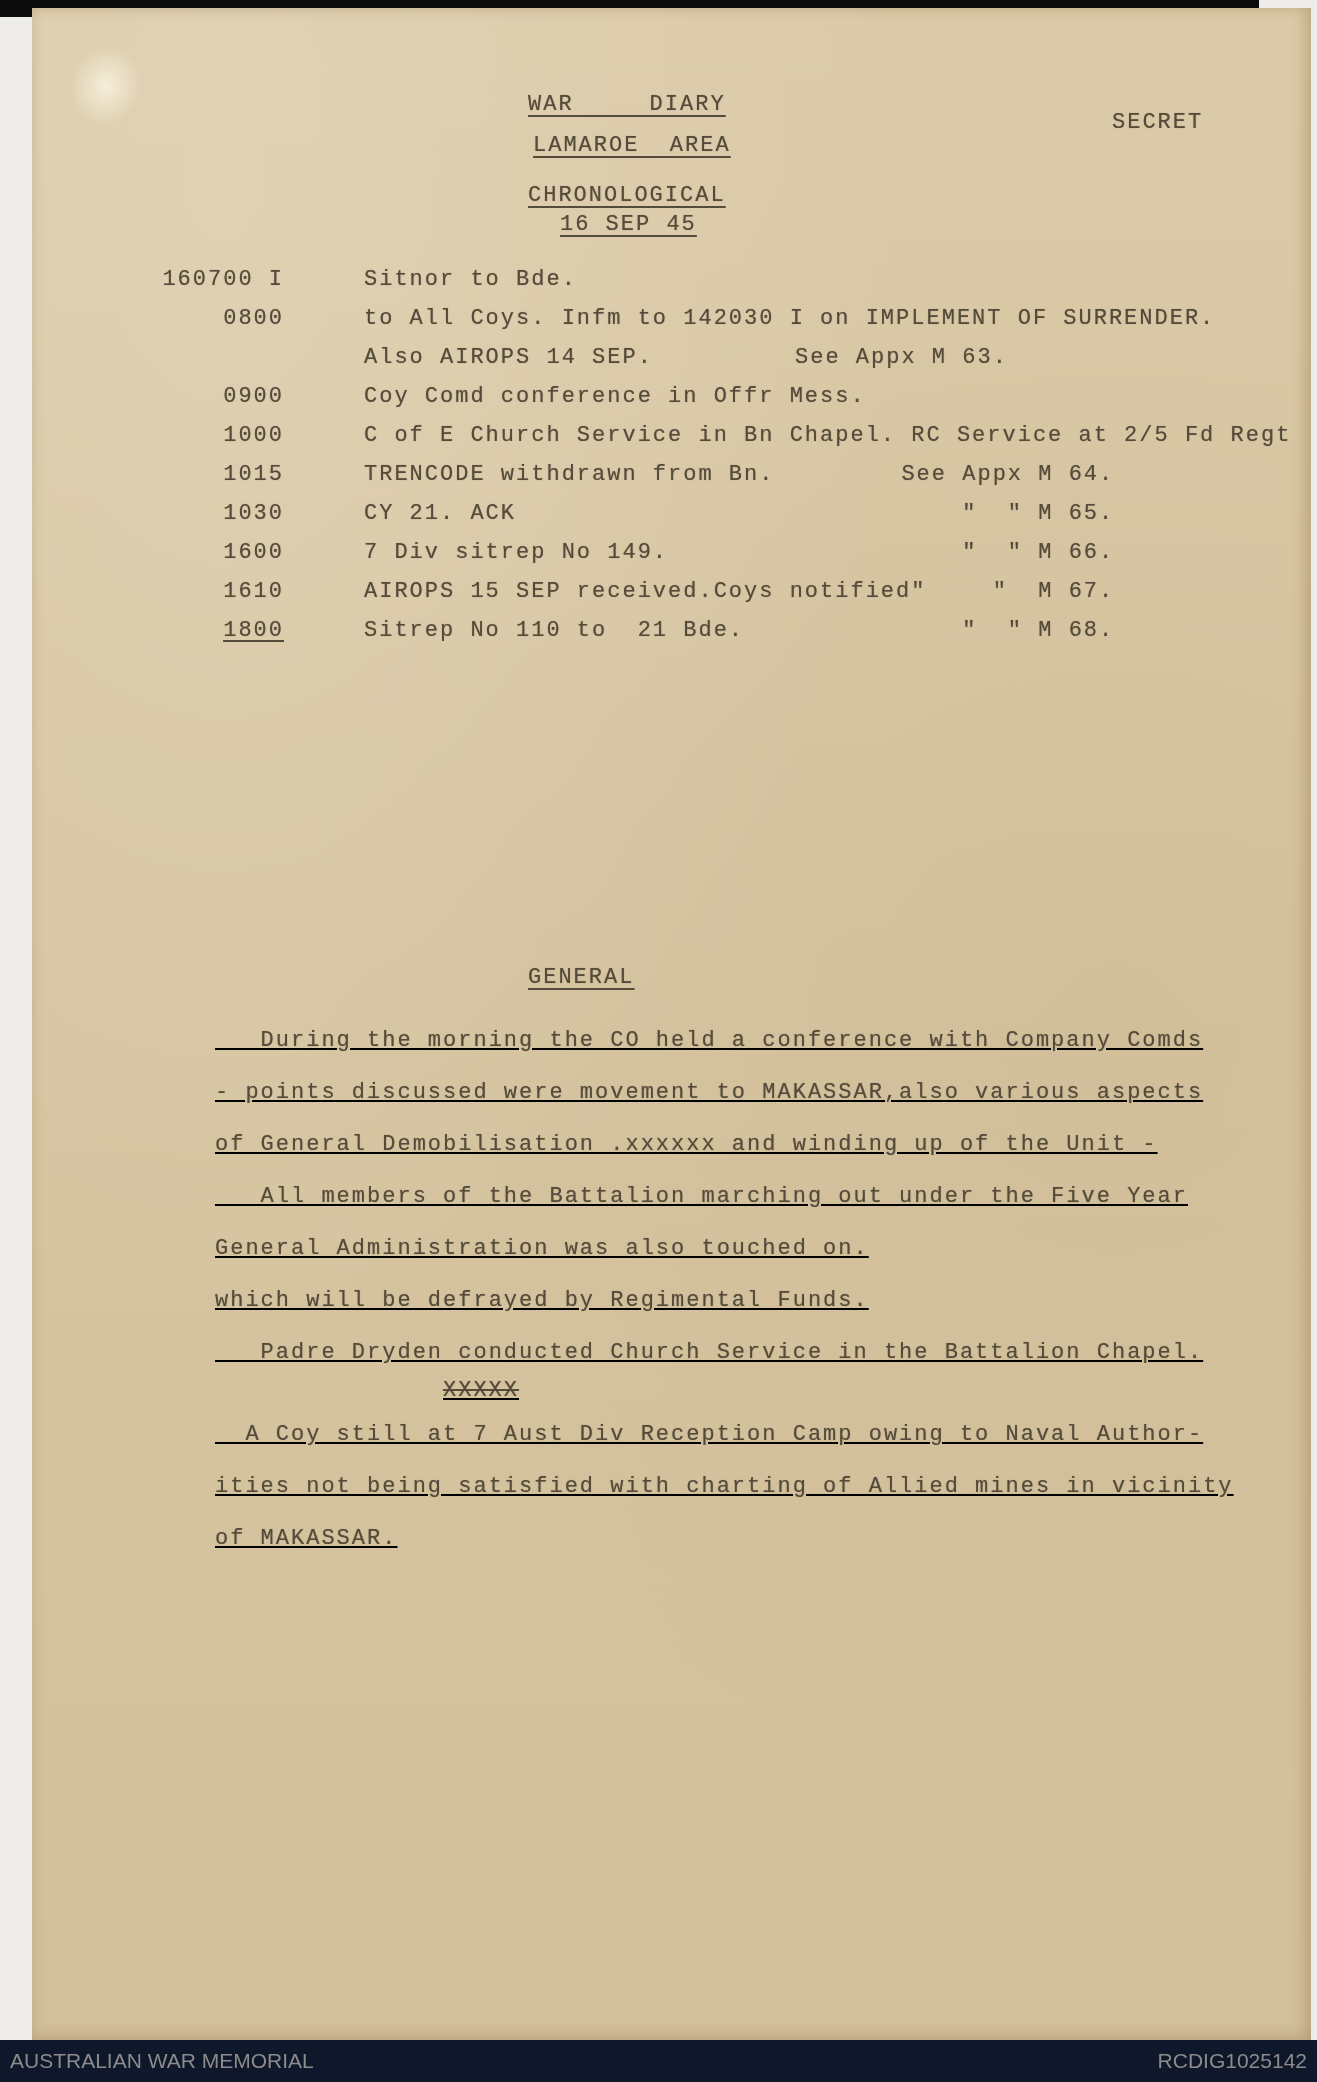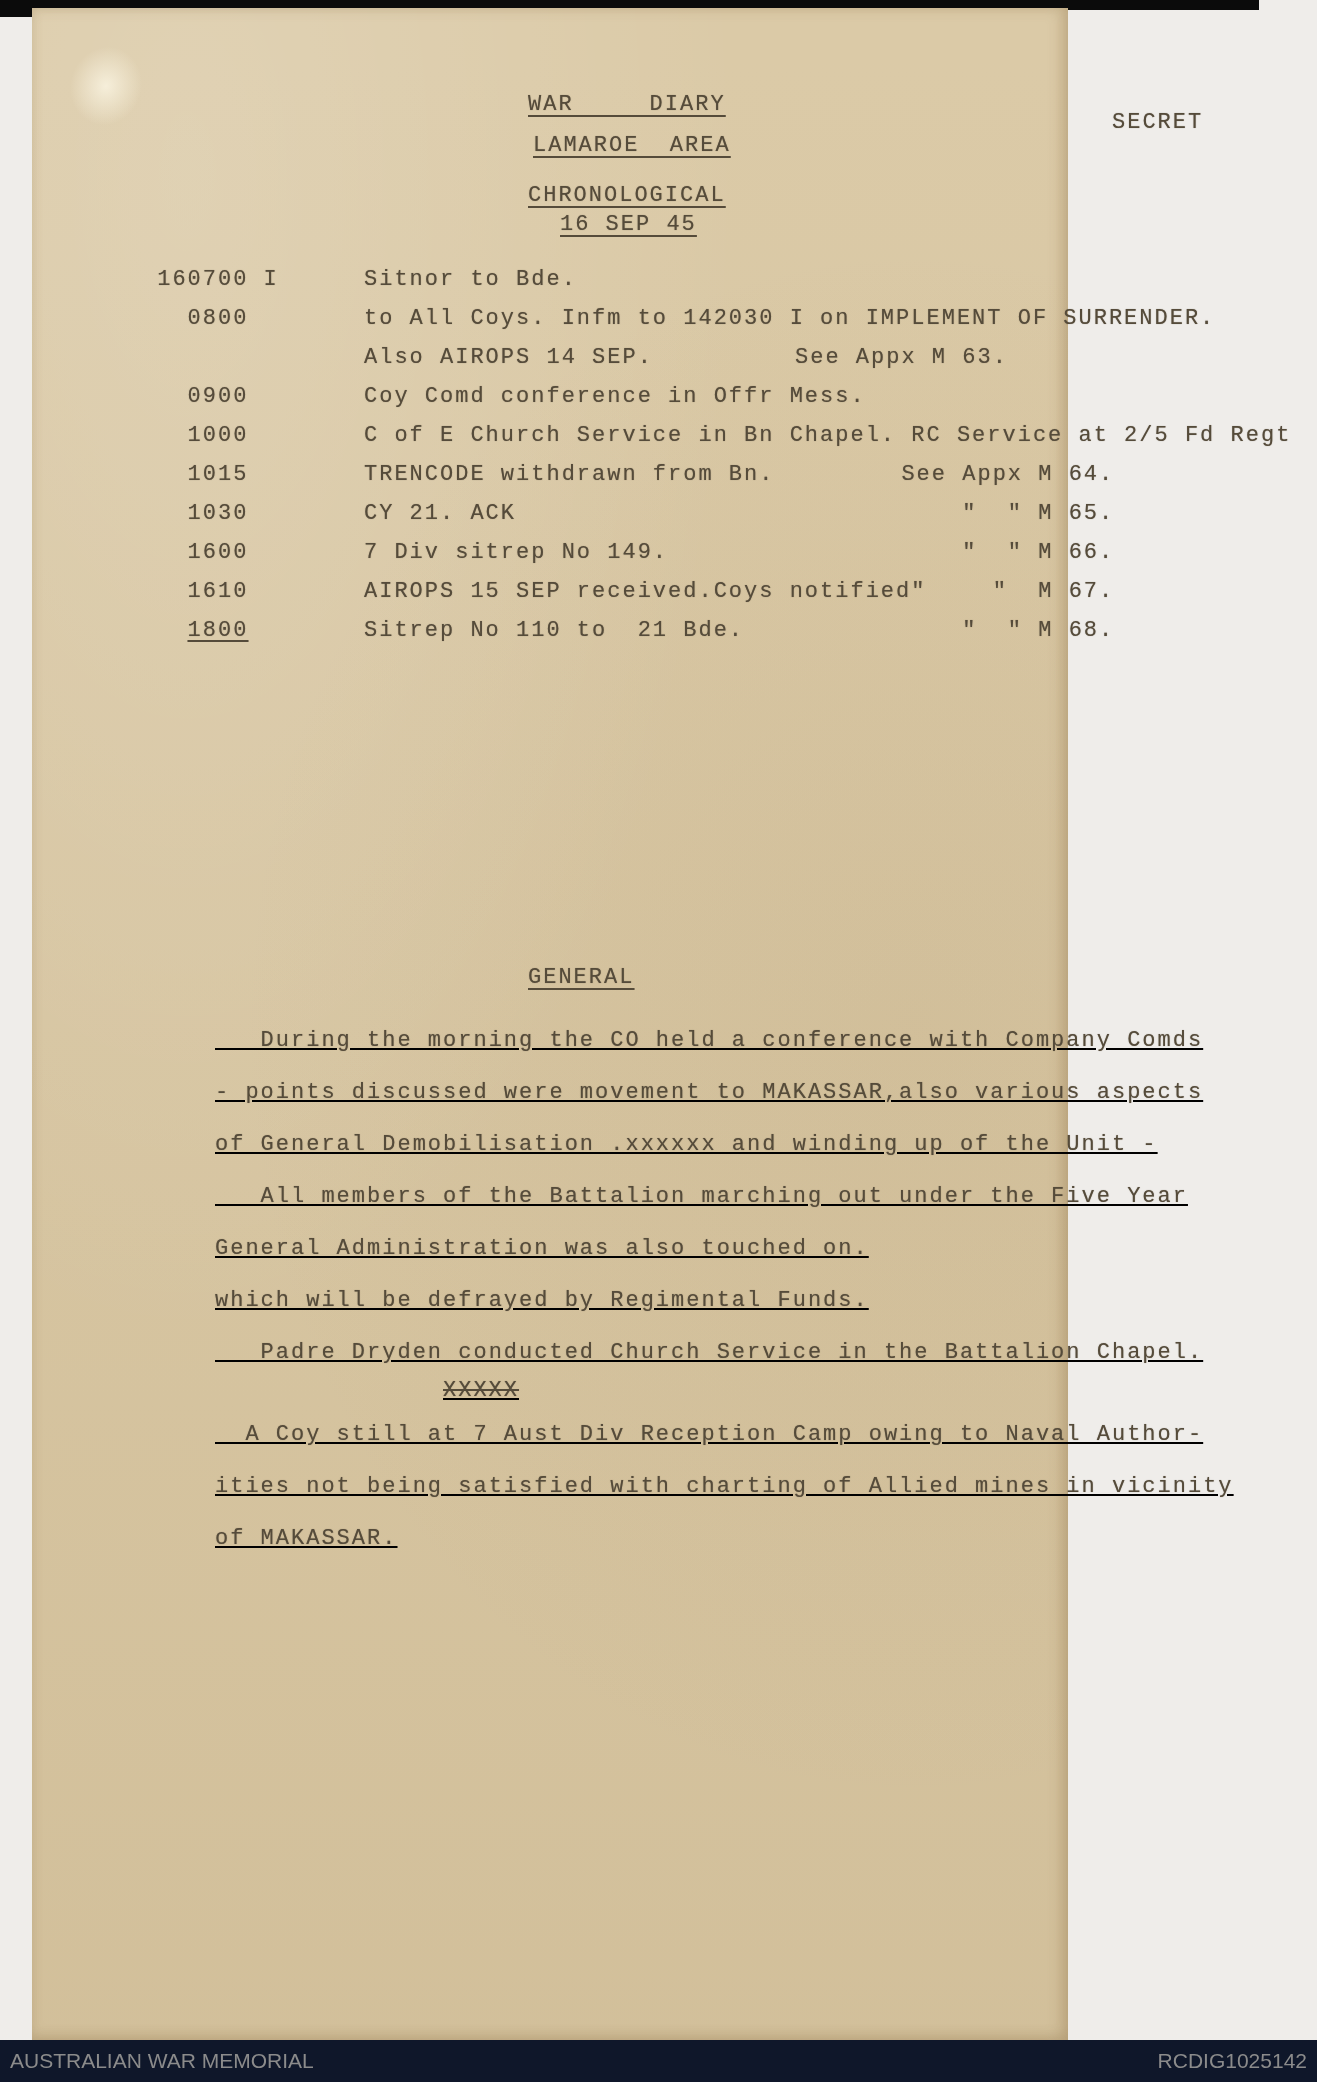--- a/index.html
+++ b/index.html
@@ -21,21 +21,21 @@
     background: #0b0b0b;
   }
   .topbar-corner {
     position: absolute; left: 0; top: 0;
     width: 97px; height: 17px;
     background: #0b0b0b;
   }
   .paper {
     position: absolute;
     left: 32px; top: 8px;
-    width: 1036px; height: 2032px;
+    width: 1279px; height: 2032px;
     background-color: var(--paper);
     background-image:
       radial-gradient(ellipse at 15% 8%, rgba(255,255,255,0.15), rgba(255,255,255,0) 45%),
       radial-gradient(ellipse at 85% 50%, rgba(139,108,62,0.07), rgba(139,108,62,0) 55%),
       linear-gradient(180deg, rgba(255,255,255,0.06), rgba(120,95,55,0.07));
     box-shadow: inset -7px 0 14px rgba(140,110,70,0.28), inset 0 -5px 12px rgba(140,110,70,0.18);
   }
   .stain {
     position: absolute; left: 38px; top: 38px;
     width: 72px; height: 80px;
@@ -59,21 +59,21 @@
     text-decoration-color: var(--ink);
   }
   .title          { left: 496px;  top: 84px;  }
   .classification { left: 1080px; top: 88px; margin-top: 14px;  }
   .area           { left: 501px;  top: 125px; }
   .chrono         { left: 496px;  top: 175px; }
   .date           { left: 528px;  top: 204px; }
 
   .entries { position: absolute; left: 0; top: 252px; width: 100%; }
   .row  { position: relative; height: 39px; }
-  .time { position: absolute; left: 120px; width: 132px; text-align: center; top: 7px; }
+  .time { position: absolute; left: 120px; width: 132px; text-align: right; top: 7px; }
   .txt  { position: absolute; left: 332px; top: 7px; }
   .ref  { position: absolute; left: 743px; top: 7px; margin-left: 20px; }
   .u {
     text-decoration: underline;
     text-decoration-thickness: 1.5px;
     text-underline-offset: 4px;
   }
 
   .general-heading { left: 496px; top: 957px; }
   .general { position: absolute; left: 183px; top: 1007px; text-decoration: underline; }

